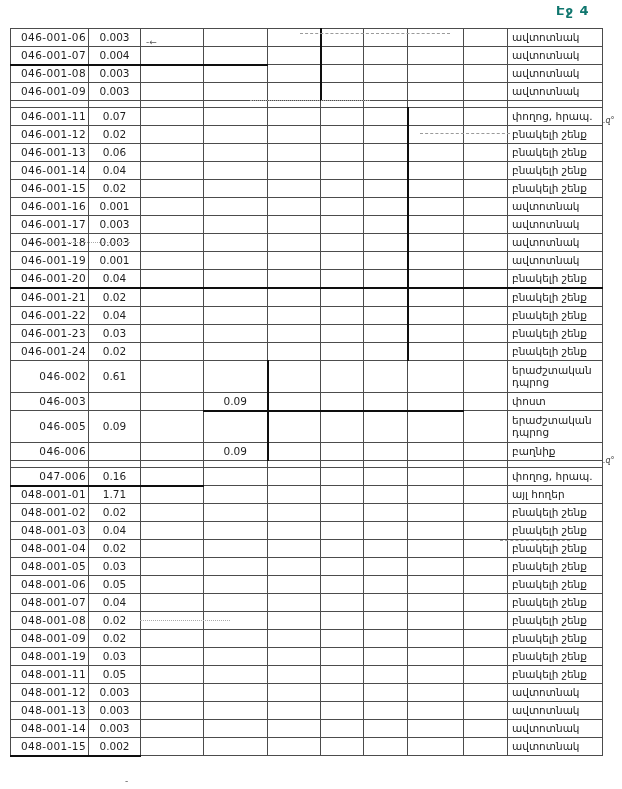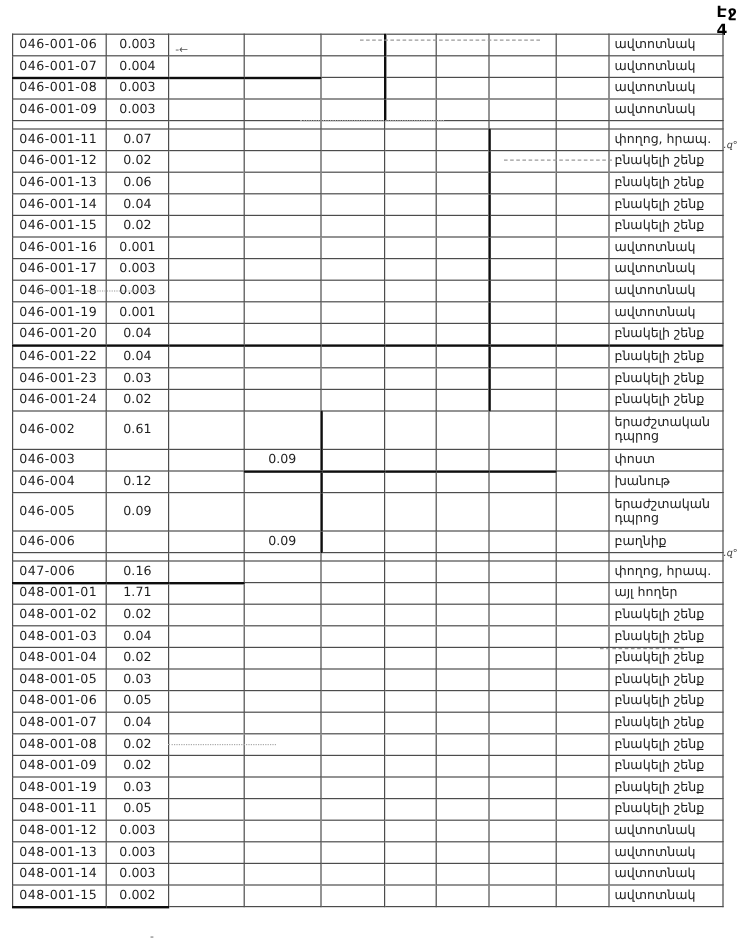--- a/index.html
+++ b/index.html
@@ -4,35 +4,35 @@
 <style>
   html,body{margin:0;padding:0;}
   body{
     width:622px;height:789px;position:relative;overflow:hidden;
     background:#ffffff;
     font-family:"DejaVu Sans", sans-serif;
     color:#1c1c1c;
   }
   .page-header{
     position:absolute;top:3px;left:556px;
-    font-size:13px;font-weight:bold;letter-spacing:1px;color:#000000;margin-left:41px;
+    font-size:13px;font-weight:bold;letter-spacing:1px;color:#0f766e;
   }
   table{
     position:absolute;left:10px;top:28px;width:592px;
     border-collapse:collapse;table-layout:fixed;
   }
   td{
     border:1px solid #4c4c4c;
     font-size:10.5px;line-height:1.05;
     padding:0 2px;overflow:hidden;white-space:nowrap;
     height:15px;vertical-align:middle;color:#1d1d1d;
   }
   tr.tall td{height:29px;}
   tr.spacer td{height:6px;border-top:1px solid #4c4c4c;border-bottom:1px solid #4c4c4c;}
-  td.id-cell{padding-left:5px;letter-spacing:0.4px;}
+  td.id-cell{padding-left:5px;letter-spacing:0.4px;text-align:right;}
   td.val{text-align:center;}
   td.label-cell{white-space:normal;padding:1px 2px 1px 4px;}
   td.thick-b{border-bottom:2.5px solid #0e0e0e;}
   td.thick-l{border-left:2.5px solid #0e0e0e;}
   td.dash-b{border-bottom:1px dashed #8b8b8b;}
   .margin-note{
     position:absolute;left:603px;font-size:8px;font-style:italic;color:#3a3a3a;
   }
   .artifact{position:absolute;font-size:9px;color:#555;}
   .stray{position:absolute;border-top:1px dashed #9a9a9a;height:0;}
@@ -231,20 +231,32 @@
         <td class=" thick-b"></td>
         <td class="val thick-b"></td>
         <td class=" thick-b"></td>
         <td class=" thick-b"></td>
         <td class=" thick-b"></td>
         <td class=" thick-b thick-l"></td>
         <td class=" thick-b"></td>
         <td class="label-cell thick-b">բնակելի շենք</td>
       </tr>
       <tr>
+        <td class="id-cell">046-001-21</td>
+        <td class="val">0.02</td>
+        <td></td>
+        <td class="val"></td>
+        <td></td>
+        <td></td>
+        <td></td>
+        <td class=" thick-l"></td>
+        <td></td>
+        <td class="label-cell">բնակելի շենք</td>
+      </tr>
+      <tr>
         <td class="id-cell">046-001-22</td>
         <td class="val">0.04</td>
         <td class=" dash-b"></td>
         <td class="val dash-b"></td>
         <td class=" dash-b"></td>
         <td class=" dash-b"></td>
         <td class=" dash-b"></td>
         <td class=" dash-b thick-l"></td>
         <td class=" dash-b"></td>
         <td class="label-cell">բնակելի շենք</td>
@@ -289,32 +301,20 @@
         <td class="id-cell">046-003</td>
         <td class="val"></td>
         <td></td>
         <td class="val thick-b">0.09</td>
         <td class=" thick-b thick-l"></td>
         <td class=" thick-b"></td>
         <td class=" thick-b"></td>
         <td class=" thick-b"></td>
         <td></td>
         <td class="label-cell">փոստ</td>
-      </tr>
-      <tr>
-        <td class="id-cell">046-004</td>
-        <td class="val">0.12</td>
-        <td></td>
-        <td class="val"></td>
-        <td class=" thick-l"></td>
-        <td></td>
-        <td></td>
-        <td></td>
-        <td></td>
-        <td class="label-cell">խանութ</td>
       </tr>
       <tr class="tall">
         <td class="id-cell">046-005</td>
         <td class="val">0.09</td>
         <td></td>
         <td class="val"></td>
         <td class=" thick-l"></td>
         <td></td>
         <td></td>
         <td></td>

